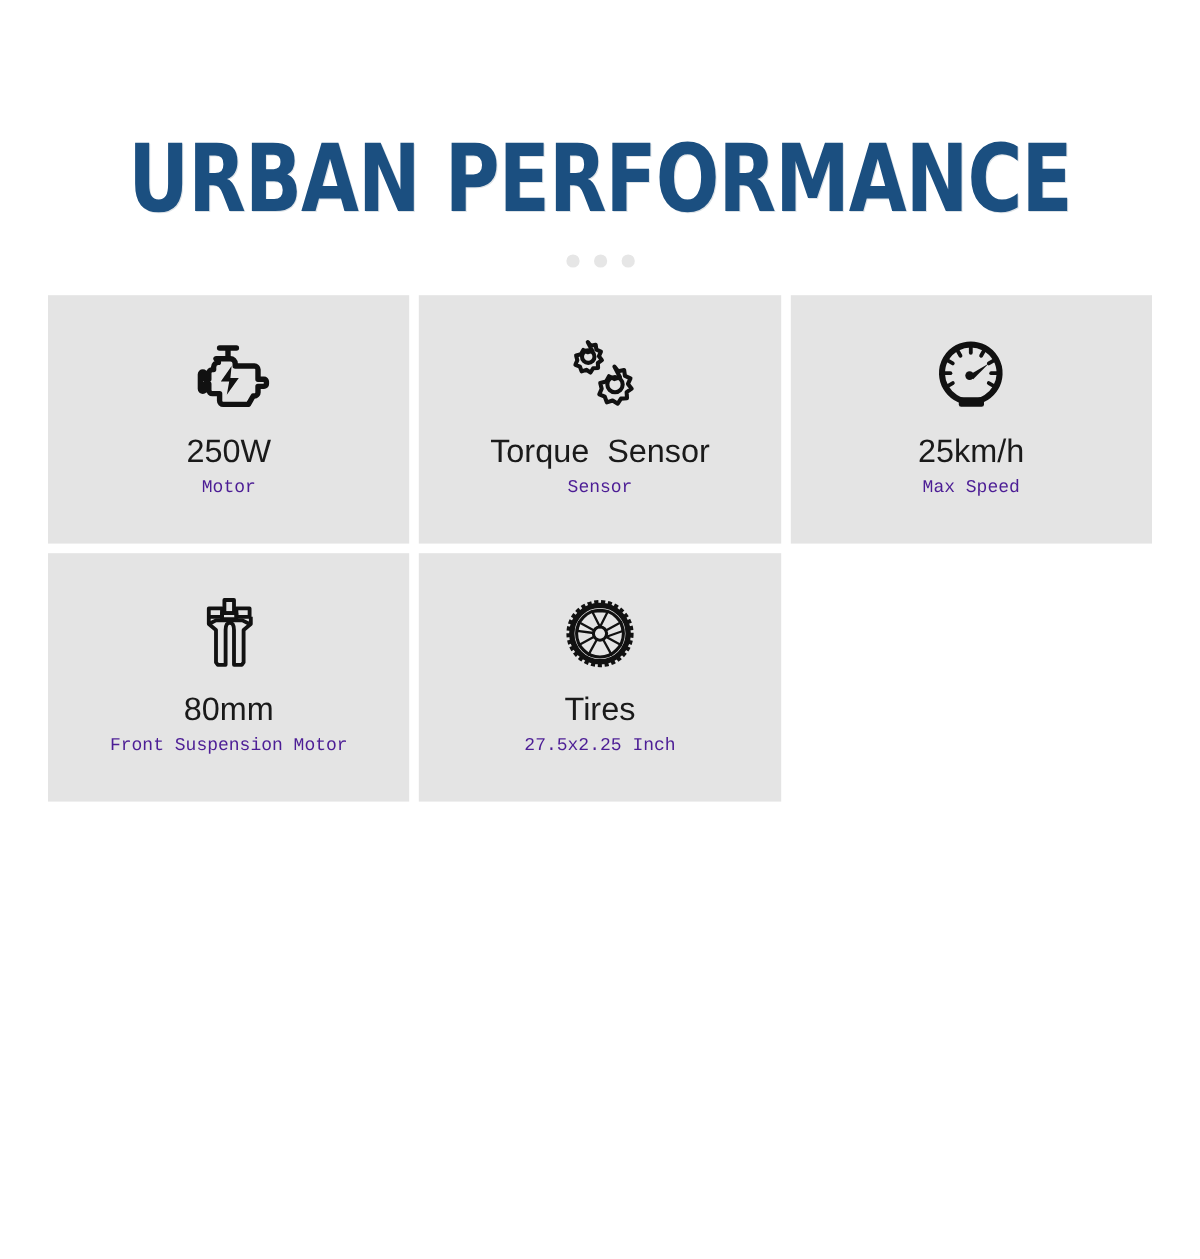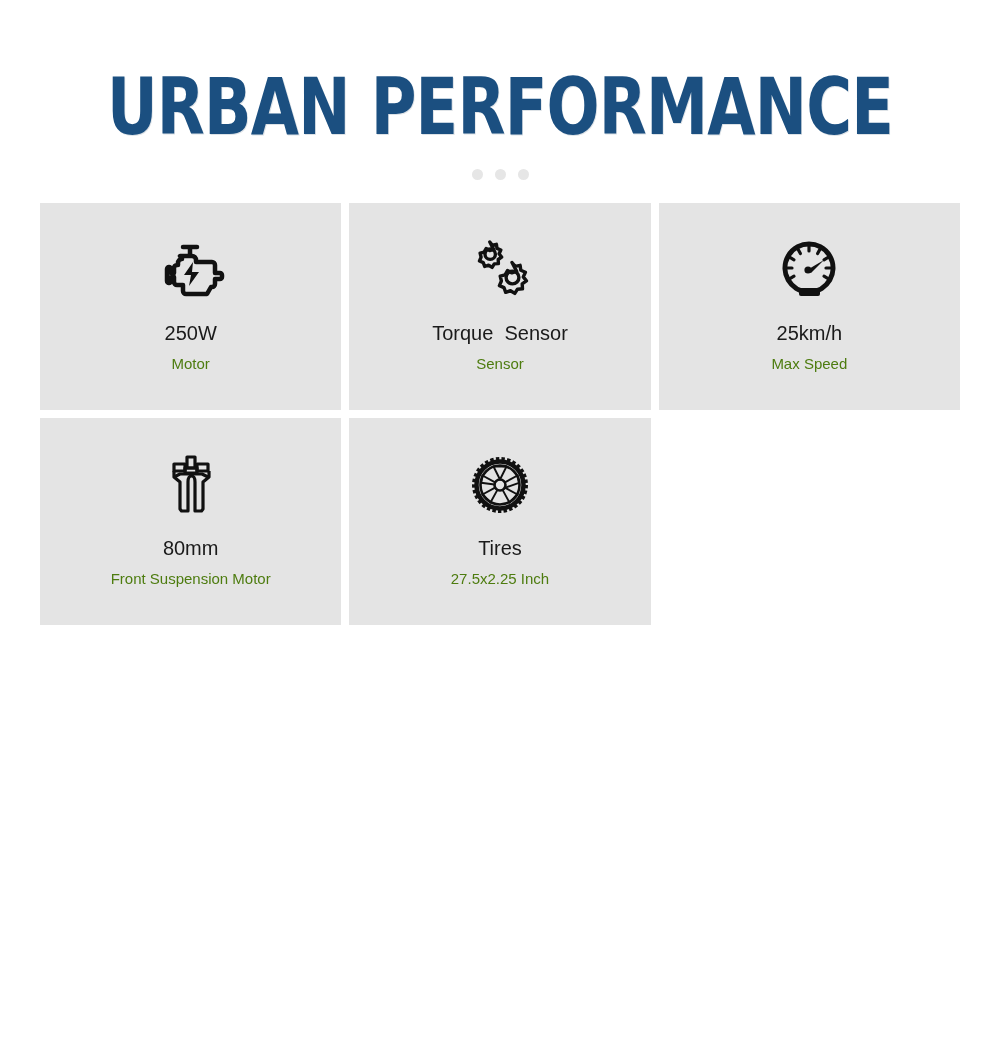--- a/index.html
+++ b/index.html
@@ -17,21 +17,21 @@
 
   .page {
     width: 1000px;
     height: 1049px;
     position: relative;
     background: #ffffff;
   }
 
   
   .hero {
-    padding-top: 64px;
+    padding-top: 107px;
     text-align: center;
   }
   .hero-title {
     font-family: "DejaVu Sans", sans-serif;
     font-weight: 700;
     font-size: 78px;
     line-height: 86px;
     letter-spacing: -1px;
     color: #1b4f80;
     margin: 0;
@@ -82,32 +82,32 @@
   .card-icon {
     height: 62px;
     display: flex;
     align-items: center;
     justify-content: center;
   }
   .card-icon svg { display: block; }
 
   .card-value {
     font-family: "Liberation Sans", sans-serif;
-    font-size: 20px;
+    font-size: 27px;
     line-height: 32px;
     color: #1a1a1a;
     margin-top: 16px;
     white-space: pre;
     text-align: right;
   }
   .card-label {
-    font-family: Liberation Sans, sans-serif;
+    font-family: Liberation Mono, monospace;
     font-size: 15px;
     line-height: 20px;
-    color: #4d7c0f;
+    color: #4c1d95;
     margin-top: 5px;
     text-align: center;
     white-space: pre;
   }
 </style>
 </head>
 <body>
 
 <div class="page">
 

